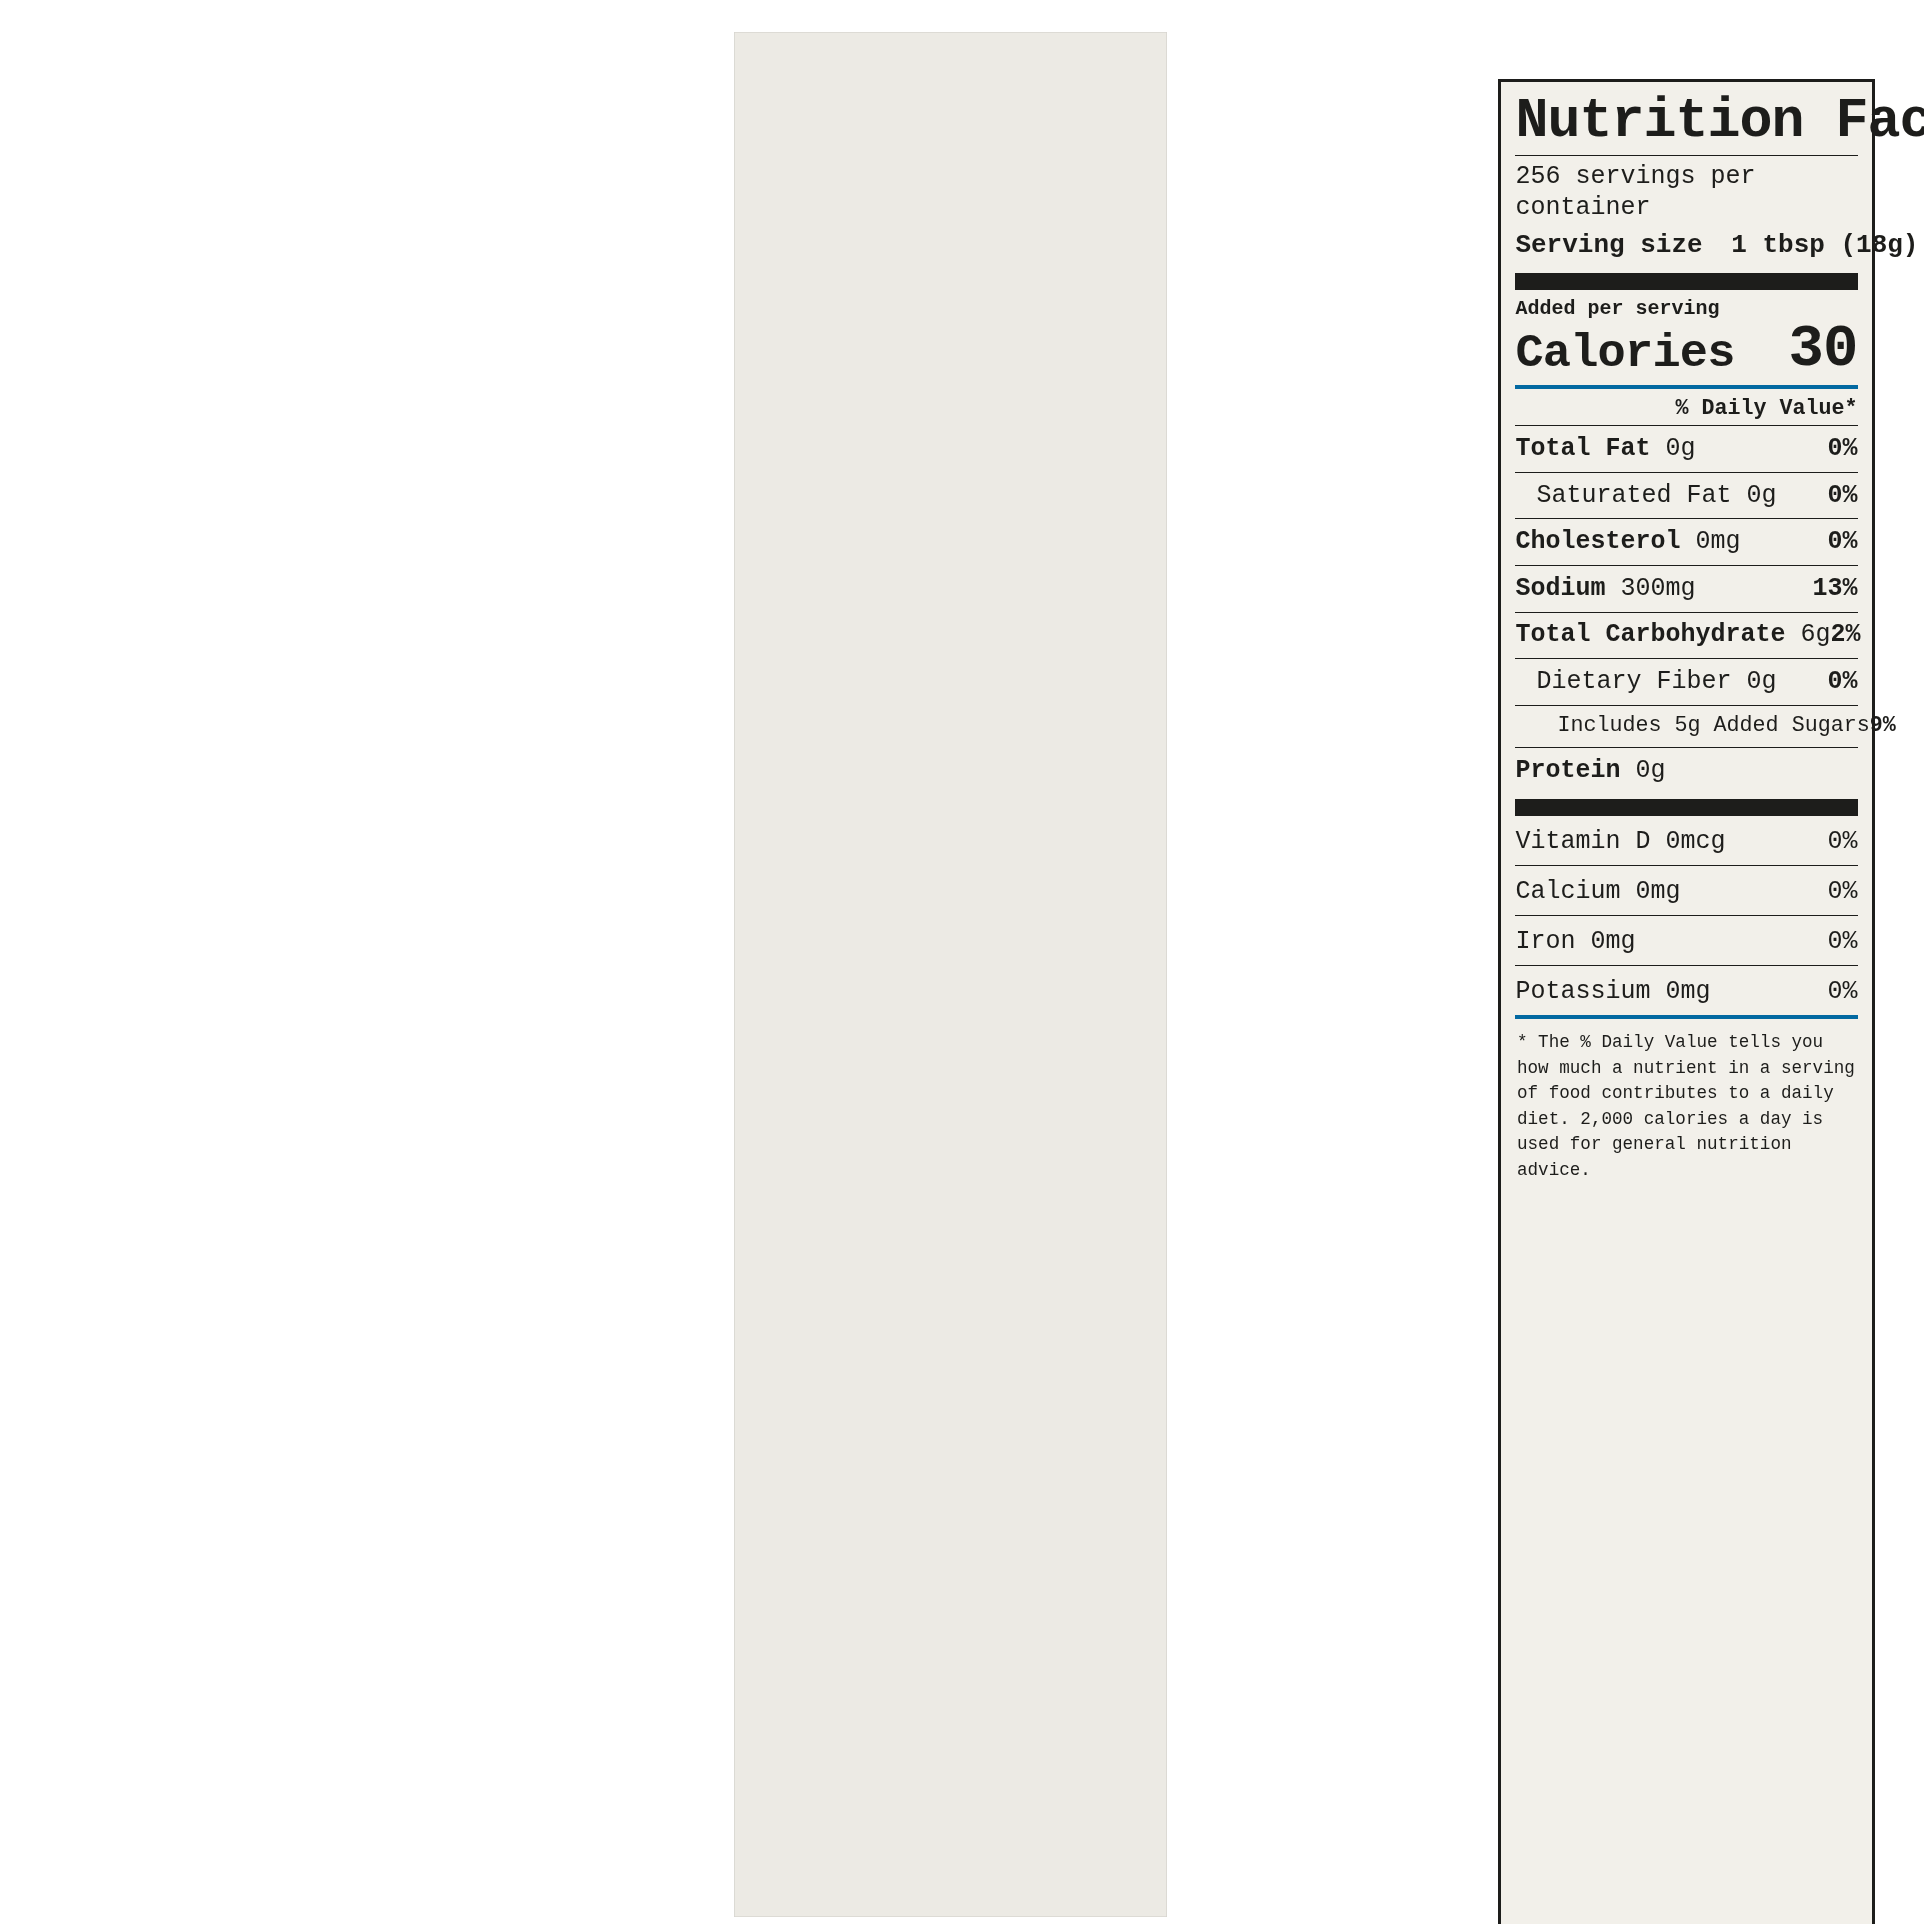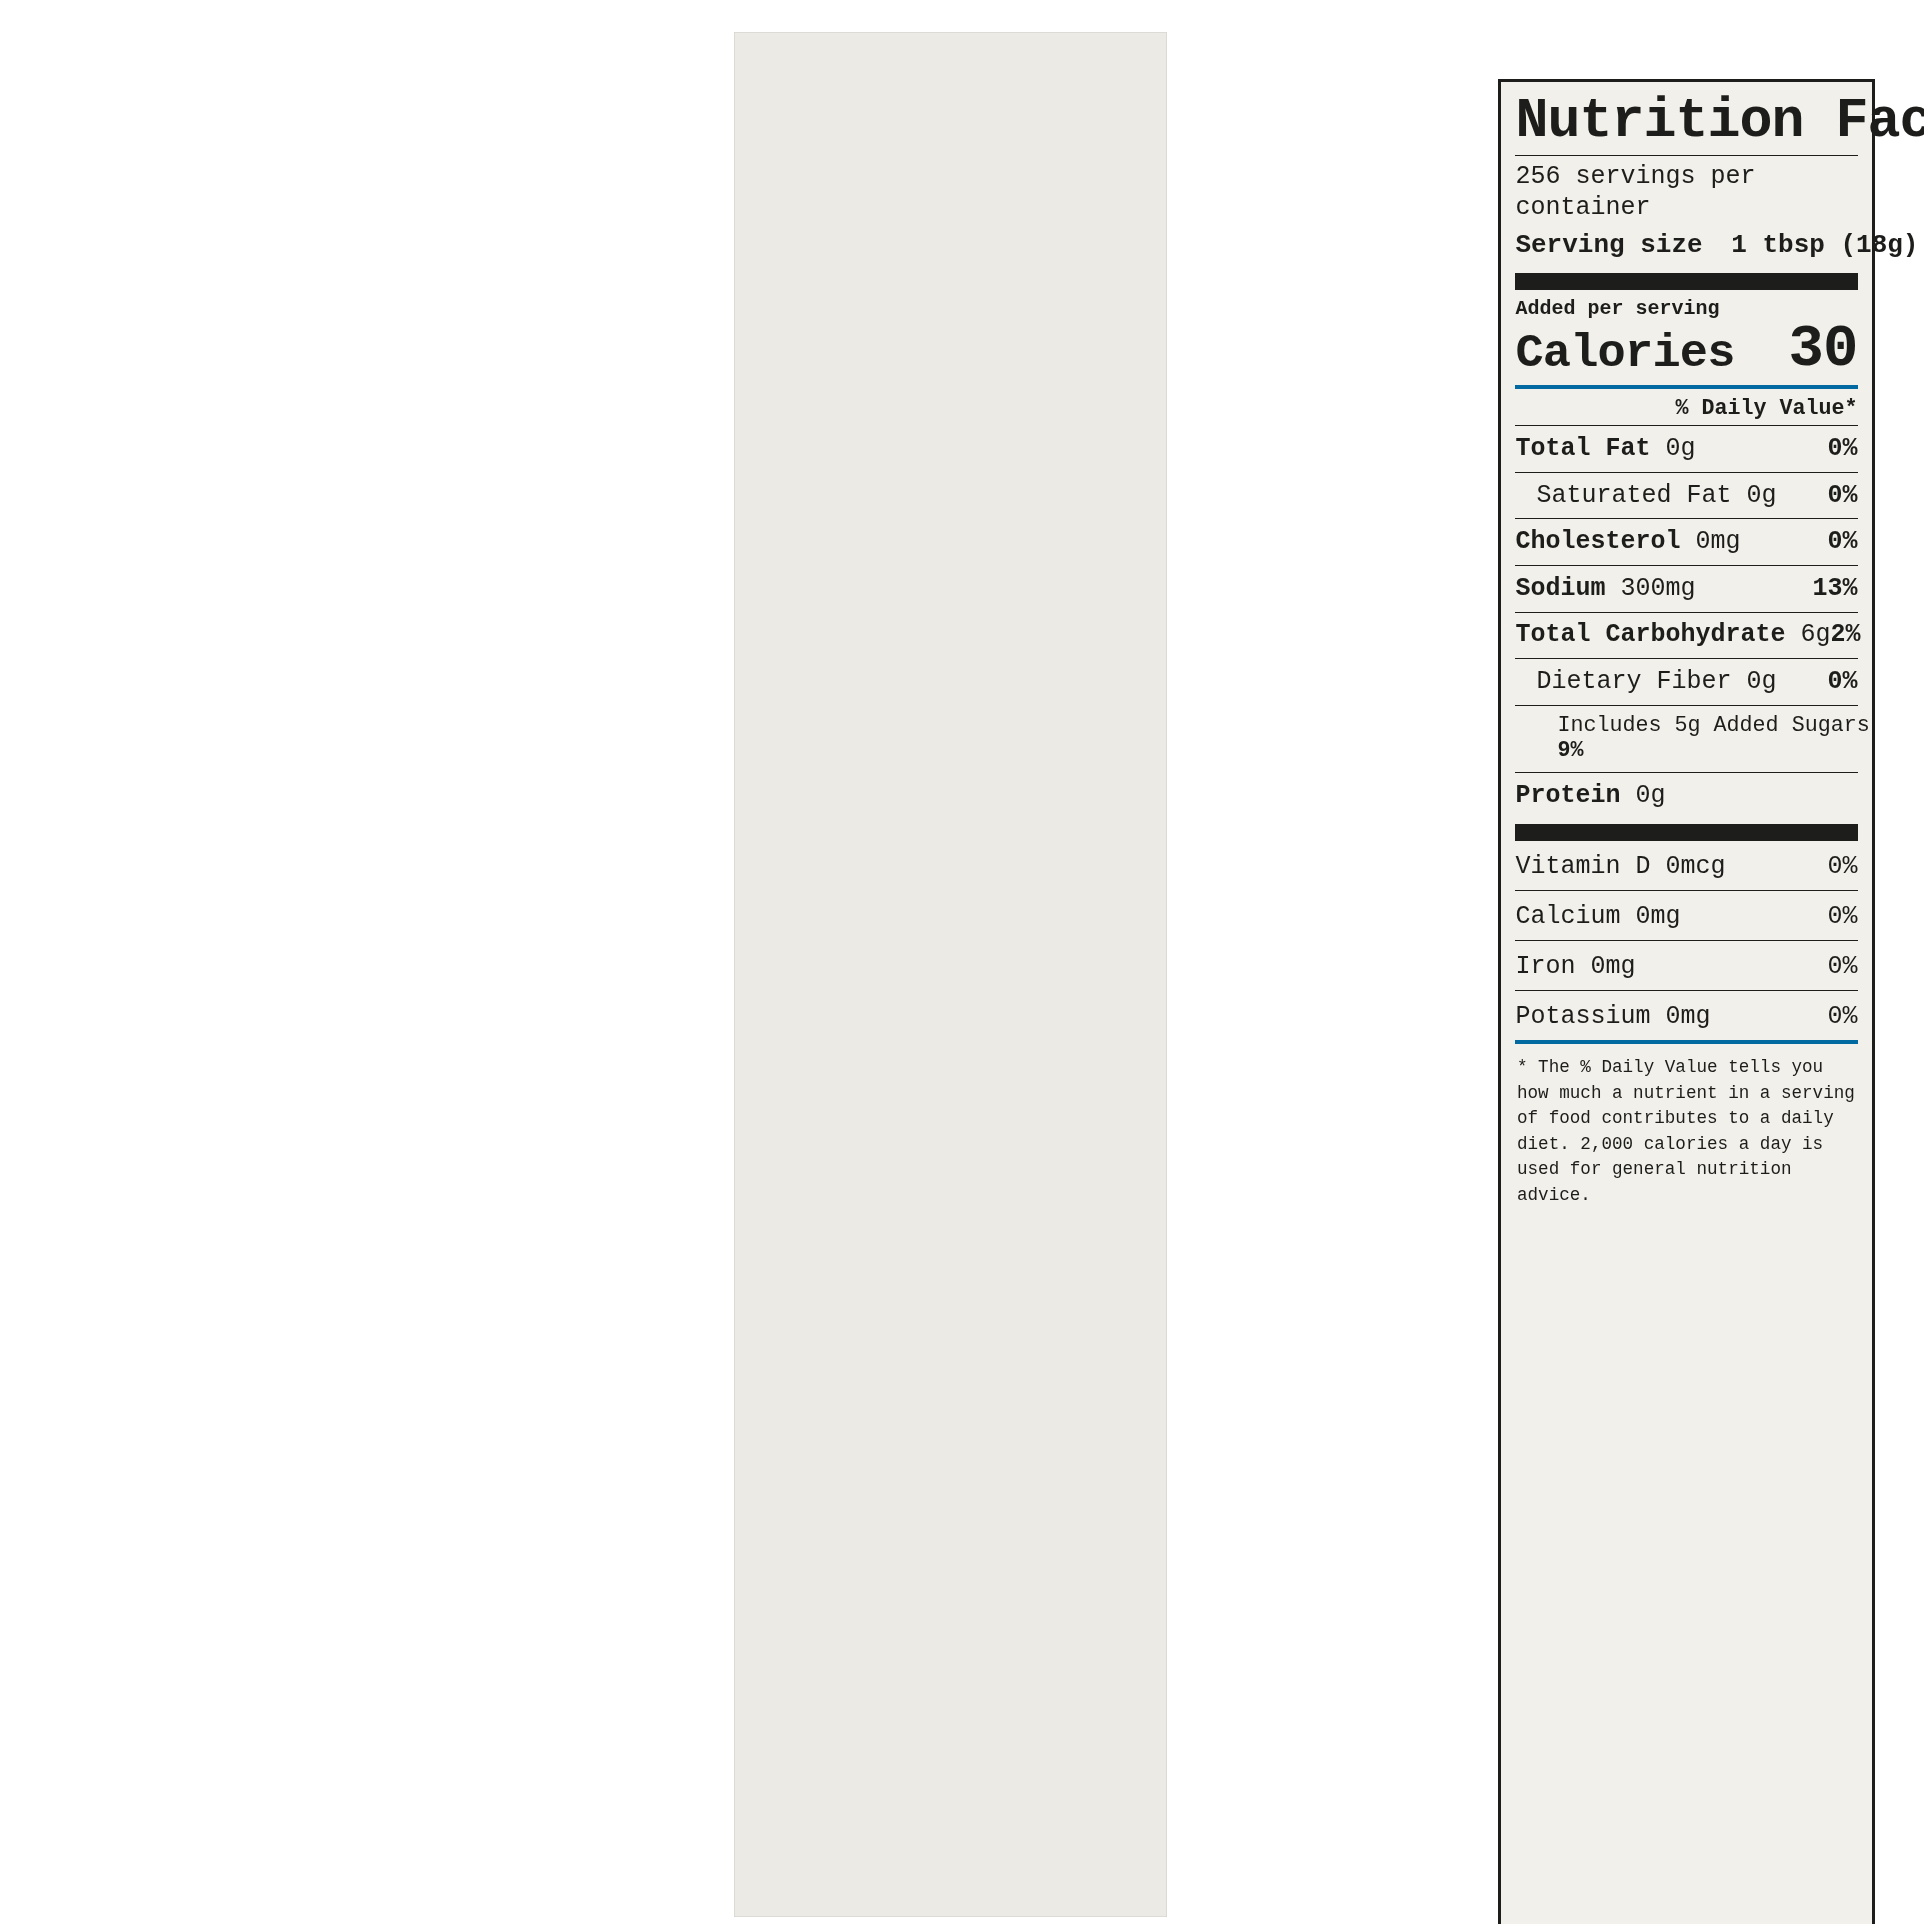--- a/index.html
+++ b/index.html
@@ -109,21 +109,21 @@
     display: flex;
     align-items: baseline;
     justify-content: space-between;
     padding: 8.8px 0 8px 0;
     font-size: 25px;
     line-height: 1.15;
   }
   .nrow .nm { white-space: nowrap; }
   .nrow .pct { font-weight: bold; white-space: nowrap; }
   .indent-1 { padding-left: 21px; }
-  .indent-2 { padding-left: 42px; flex-direction: column; }
+  .indent-2 { padding-left: 42px; }
   .italic { font-style: italic; }
   .small-row { font-size: 21.7px; }
 
   .vit-row {
     display: flex;
     align-items: baseline;
     justify-content: space-between;
     padding: 10.4px 0 9.6px 0;
     font-size: 25px;
   }

